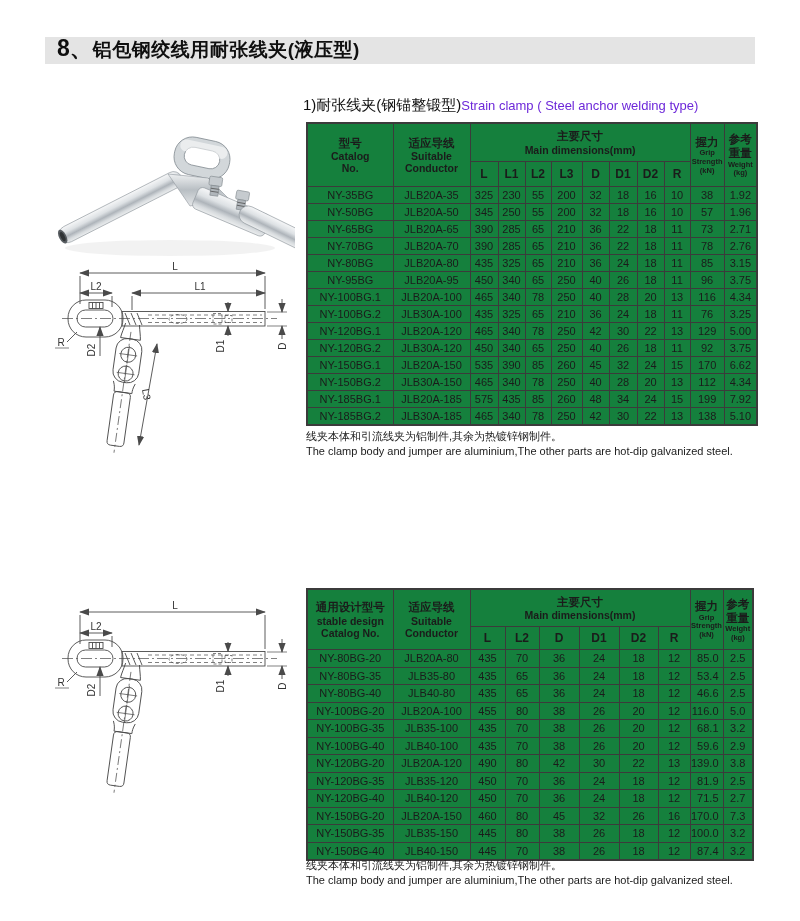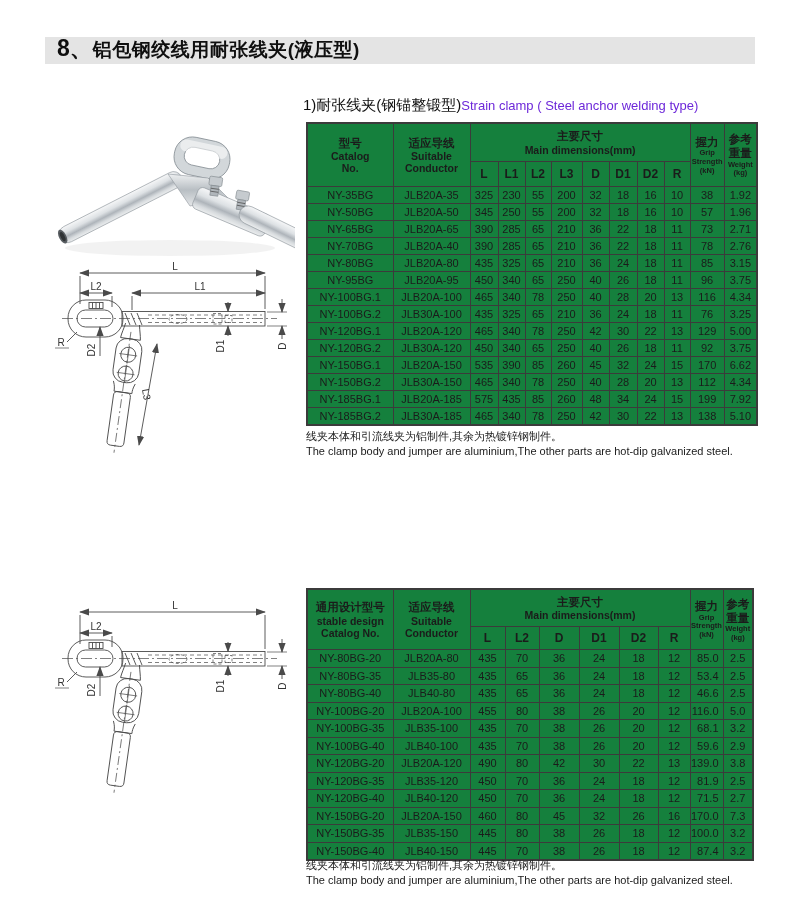--- a/index.html
+++ b/index.html
@@ -351,21 +351,21 @@
           <td>210</td>
           <td>36</td>
           <td>22</td>
           <td>18</td>
           <td>11</td>
           <td>73</td>
           <td>2.71</td>
         </tr>
         <tr>
           <td>NY-70BG</td>
-          <td>JLB20A-40</td>
+          <td>JLB20A-70</td>
           <td>390</td>
           <td>285</td>
           <td>65</td>
           <td>210</td>
           <td>36</td>
           <td>22</td>
           <td>18</td>
           <td>11</td>
           <td>78</td>
           <td>2.76</td>

